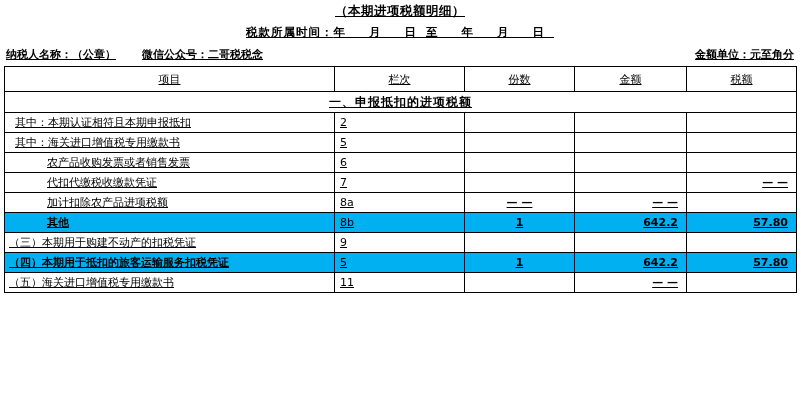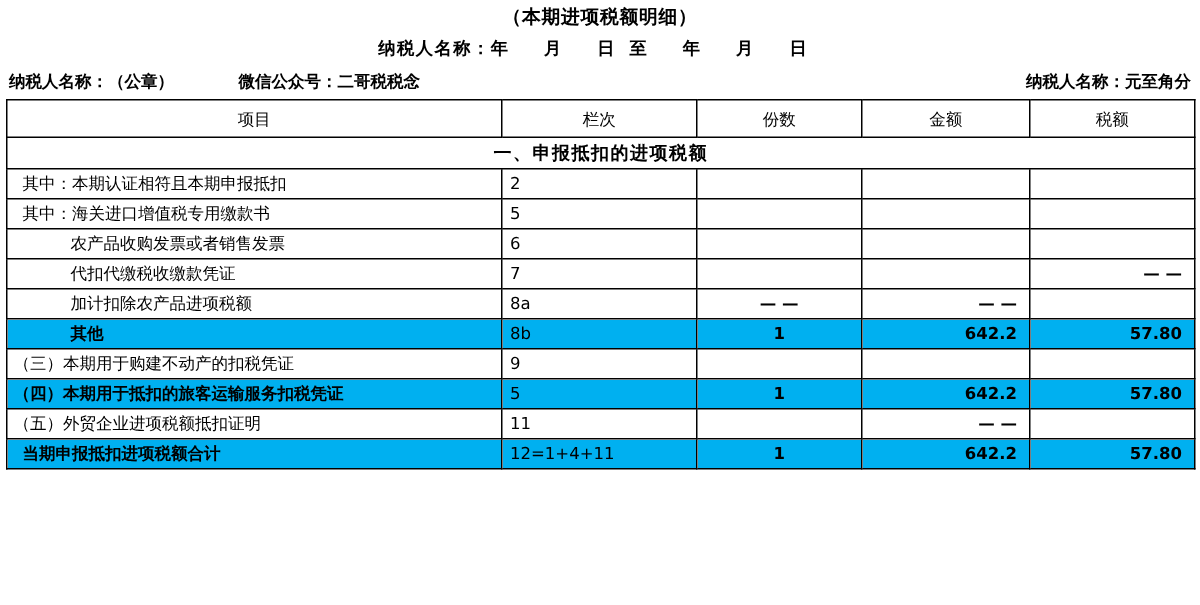--- a/index.html
+++ b/index.html
@@ -4,21 +4,21 @@
 <style>
   html,body{margin:0;padding:0;}
   body{
     width:800px;height:403px;
     background:#ffffff;
     font-family:"DejaVu Sans","Liberation Sans",sans-serif;
     font-size:11px;
     color:#000000;
     overflow:hidden;
   }
-  .page{width:800px;height:403px;position:relative;box-sizing:border-box;padding:0 4px;}
+  .page{width:800px;height:403px;position:relative;box-sizing:border-box;padding:0 4px;text-decoration:underline;}
   .title{
     text-align:center;
     font-size:12.5px;
     font-weight:bold;
     padding-top:3px;
     letter-spacing:0.5px;
   }
   .period{
     text-align:center;
     font-size:11.5px;
@@ -28,21 +28,21 @@
   }
   .period .blanks{letter-spacing:10px;}
   .metarow{
     display:flex;
     align-items:center;
     justify-content:space-between;
     font-size:11px;
     font-weight:bold;
     padding:7px 2px 4px 2px;
   }
-  .metarow .left{display:flex;gap:43px;}
+  .metarow .left{display:flex;gap:26px;}
   .metarow .right{white-space:nowrap;}
   table{
     border-collapse:collapse;
     width:792px;
     table-layout:fixed;
     margin:0 auto;
   }
   td{
     border:1px solid #000000;
     height:19px;
@@ -74,29 +74,29 @@
   .bold{font-weight:bold;}
 </style>
 </head>
 <body>
 
 <div class="page">
 
   <div class="title">（本期进项税额明细）</div>
 
   <div class="period">
-    <span>纳税人名称：</span><span class="blanks">年       月       日至       年       月       日</span>
+    <span>税款所属时间：</span><span class="blanks">年       月       日至       年       月       日</span>
   </div>
 
   <div class="metarow">
     <div class="left">
       <span>纳税人名称：（公章）</span>
       <span>微信公众号：二哥税税念</span>
     </div>
-    <div class="right">纳税人名称：元至角分</div>
+    <div class="right">金额单位：元至角分</div>
   </div>
 
   <table>
     <colgroup>
       <col style="width:330px">
       <col style="width:130px">
       <col style="width:110px">
       <col style="width:112px">
       <col style="width:110px">
     </colgroup>
@@ -161,29 +161,22 @@
           <td class="num"></td>
         </tr>
         <tr class="hl">
           <td class="item bold">（四）本期用于抵扣的旅客运输服务扣税凭证</td>
           <td class="code">5</td>
           <td class="numc">1</td>
           <td class="num">642.2</td>
           <td class="num">57.80</td>
         </tr>
         <tr>
-          <td class="item ">（五）外贸企业进项税额抵扣证明</td>
+          <td class="item ">（五）海关进口增值税专用缴款书</td>
           <td class="code">11</td>
           <td class="numc"></td>
           <td class="num">— —</td>
           <td class="num"></td>
-        </tr>
-        <tr class="hl">
-          <td class="item ind1 bold">当期申报抵扣进项税额合计</td>
-          <td class="code">12=1+4+11</td>
-          <td class="numc">1</td>
-          <td class="num">642.2</td>
-          <td class="num">57.80</td>
         </tr>
       </tbody>
   </table>
 
 </div>
 
 </body></html>

